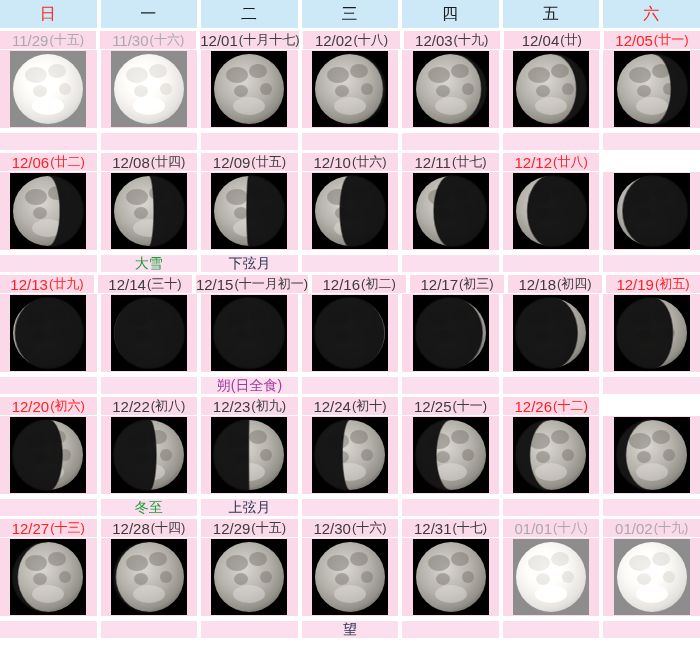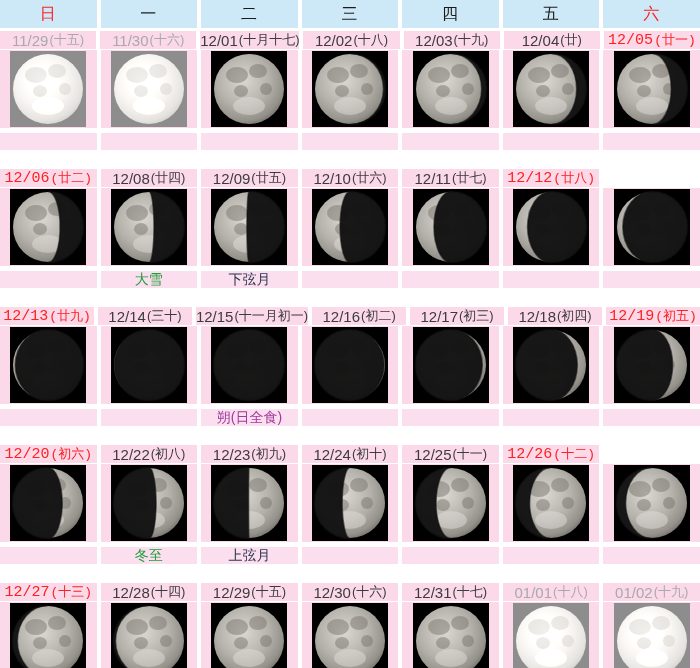--- a/index.html
+++ b/index.html
@@ -16,30 +16,30 @@
   }
   .hcell.red{color:var(--red,#ff2020);}
   .date-row{height:16px;margin-bottom:3px;}
   .dcell{
     background:var(--pink,#fbd9e9);
     display:flex;align-items:center;justify-content:center;
     white-space:nowrap;color:var(--date-text,#3c3c3c);
   }
   .dcell .d{font-size:15px;}
   .dcell .l{font-size:13px;margin-left:1px;}
-  .dcell.tone-red{color:var(--red,#ff2020);font-family:Liberation Mono, monospace;}
+  .dcell.tone-red{color:var(--red,#ff2020);}
   .dcell.tone-outside{color:var(--outside-text,#a9a9a9);}
   .moon-row{height:78px;margin-bottom:5px;}
   .mcell{
     background:var(--pink,#fbd9e9);
     display:flex;align-items:center;justify-content:center;
   }
   .msq{width:76px;height:76px;background:var(--moon-bg,#000);line-height:0;}
   .msq.faded{filter:contrast(0.35) brightness(1.7);}
-  .note-row{height:17px;margin-bottom:19px;}
+  .note-row{height:17px;margin-bottom:3px;}
   .ncell{
     background:var(--pink-note,#fcdfee);
     display:flex;align-items:center;justify-content:center;
     font-size:14px;line-height:17px;
   }
   .note.kind-term{color:var(--green,#1f9d3a);}
   .note.kind-phase{color:var(--navy,#2b3450);}
   .note.kind-eclipse{color:var(--purple,#a03aa0);}
 </style>
 </head>

